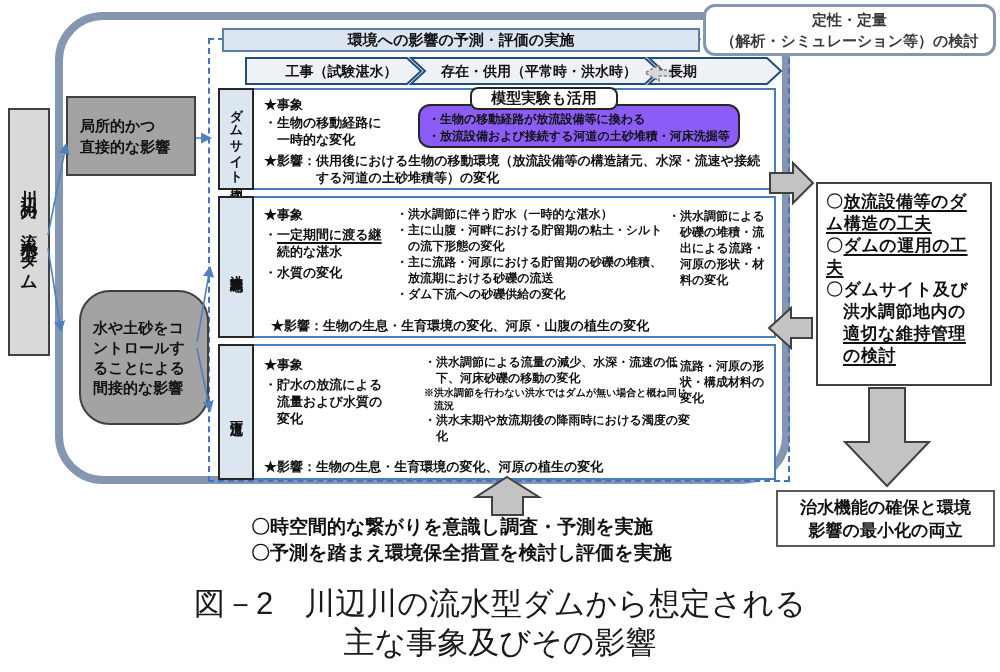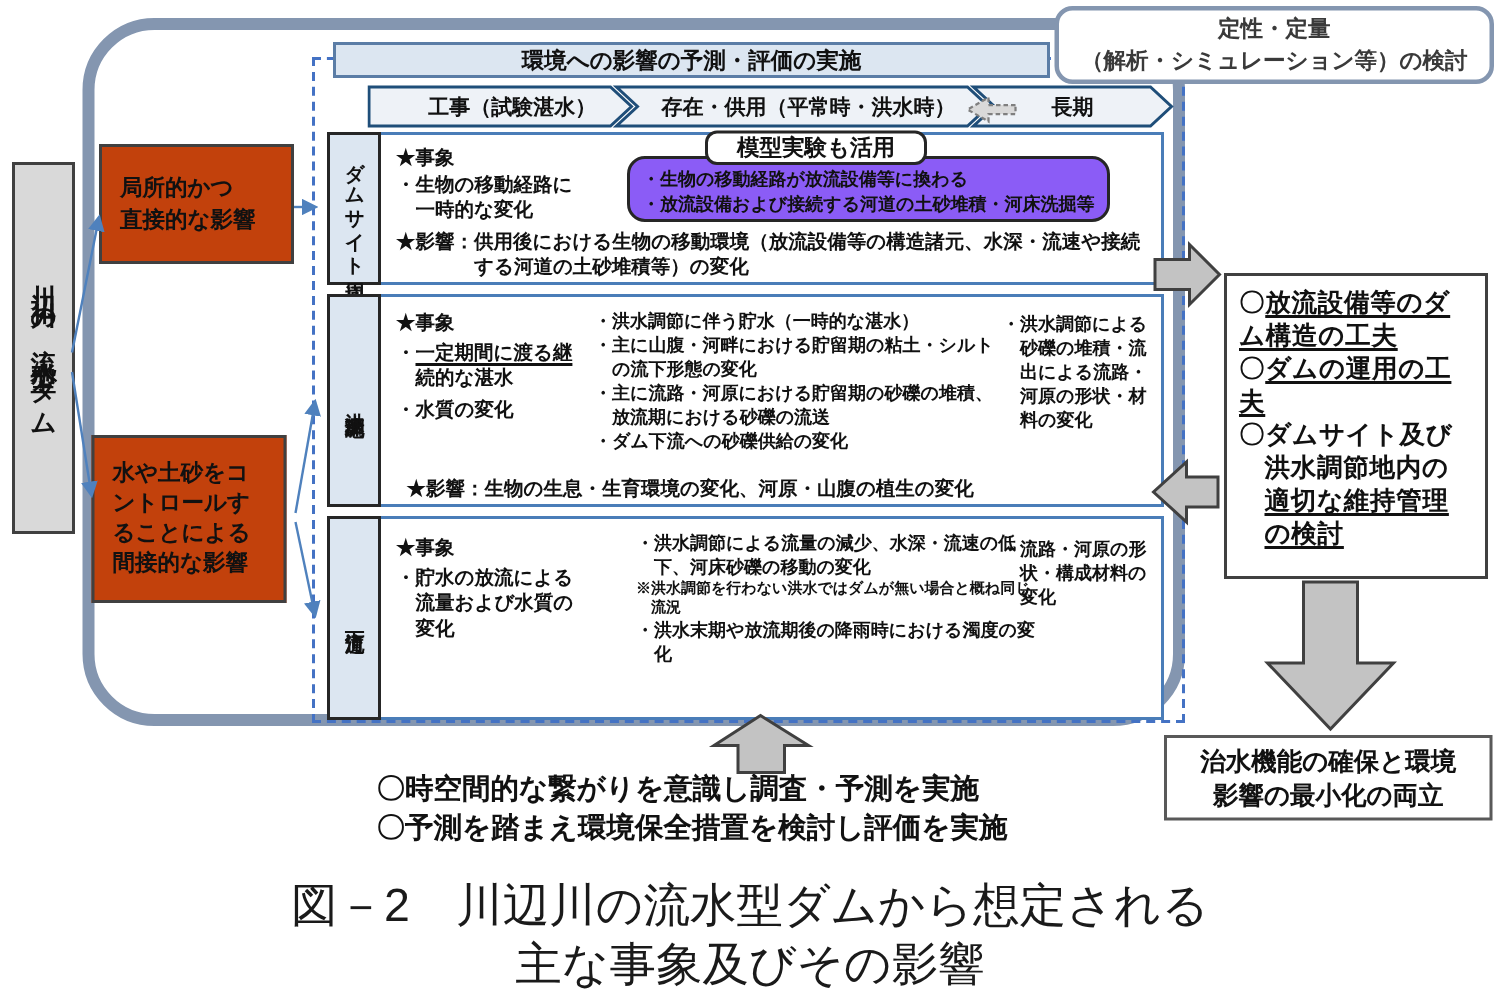--- a/index.html
+++ b/index.html
@@ -27,31 +27,31 @@
   
   .header-bar { left:222px; top:28px; width:478px; height:24px; background:#dce6f1;
     border:2px solid #5b7da6; z-index:5; display:flex; align-items:center;
     justify-content:center; font-size:15px; color:#111; }
 
   
   .phase { top:60px; height:24px; z-index:5; display:flex; align-items:center;
     justify-content:center; font-size:14px; color:#111; }
   .phase1 { left:248px; width:160px;padding-left:27px; }
   .phase2 { left:428px; width:222px; }
-  .phase3 { left:652px; width:126px; }
+  .phase3 { left:620px; width:126px; }
 
   
   .source-box { left:8px; top:108px; width:42px; height:248px; background:#d9d9d9;
     border:2px solid #404040; z-index:3; display:flex; align-items:center; justify-content:center;
     writing-mode:vertical-rl; text-orientation:upright; font-size:17px; letter-spacing:0.35em; }
-  .gray-box { background:#c2410c; border:2px solid #404040; z-index:3;
+  .gray-box { background:#a3a3a3; border:2px solid #404040; z-index:3;
     display:flex; flex-direction:column; justify-content:center; padding-left:12px;
     font-size:15px; line-height:21px; }
   .box-direct { left:66px; top:96px; width:130px; height:80px; }
-  .box-indirect { left:61px; top:290px; width:130px; height:112px; line-height:20px; }
+  .box-indirect { left:79px; top:290px; width:130px; height:135px; line-height:20px;border-radius:31px; }
 
   
   .row { background:#ffffff; border:2px solid #4a7db8; z-index:3; }
   .row-label { position:absolute; left:-2px; top:-2px; bottom:-2px; width:36px;
     background:#dce6f1; border:2px solid #262626; display:flex; align-items:center;
     justify-content:center; writing-mode:vertical-rl; text-orientation:upright;
     font-size:13px; letter-spacing:1px; }
   .row1 { left:218px; top:88px;  width:558px; height:102px; }
   .row2 { left:218px; top:196px; width:558px; height:142px; }
   .row3 { left:218px; top:344px; width:558px; height:136px; }
@@ -152,20 +152,21 @@
 <div class="abs row row3">
   <div class="row-label">下流河道</div>
   <div class="abs evt-title" style="left:44px; top:10px;">★事象</div>
   <div class="abs hang13" style="left:44px; top:30px; width:131px; font-size:13px; line-height:17px;">・貯水の放流による流量および水質の変化</div>
   <div class="abs" style="left:176px; top:8px; width:272px; font-size:12px; line-height:16px;margin-left:28px;">
     <div class="hang12">・洪水調節による流量の減少、水深・流速の低下、河床砂礫の移動の変化</div>
     <div class="hang10" style="font-size:10px; line-height:13px;">※洪水調節を行わない洪水ではダムが無い場合と概ね同じ流況</div>
     <div class="hang12">・洪水末期や放流期後の降雨時における濁度の変化</div>
   </div>
   <div class="abs hang12" style="left:448px; top:12px; width:104px; font-size:12px; line-height:16px;">・流路・河原の形状・構成材料の変化</div>
+  <div class="abs impact" style="left:44px; top:112px; width:505px;">★影響：生物の生息・生育環境の変化、河原の植生の変化</div>
 </div>
 
 <div class="abs measures">
   <div><span>〇</span><span class="ul">放流設備等のダム構造の工夫</span></div>
   <div><span>〇</span><span class="ul">ダムの運用の工夫</span></div>
   <div class="m-item3"><span>〇</span><span>ダムサイト及び洪水調節地内の</span><span class="ul">適切な維持管理の検討</span></div>
 </div>
 
 <div class="abs goal-box">治水機能の確保と環境影響の最小化の両立</div>
 

